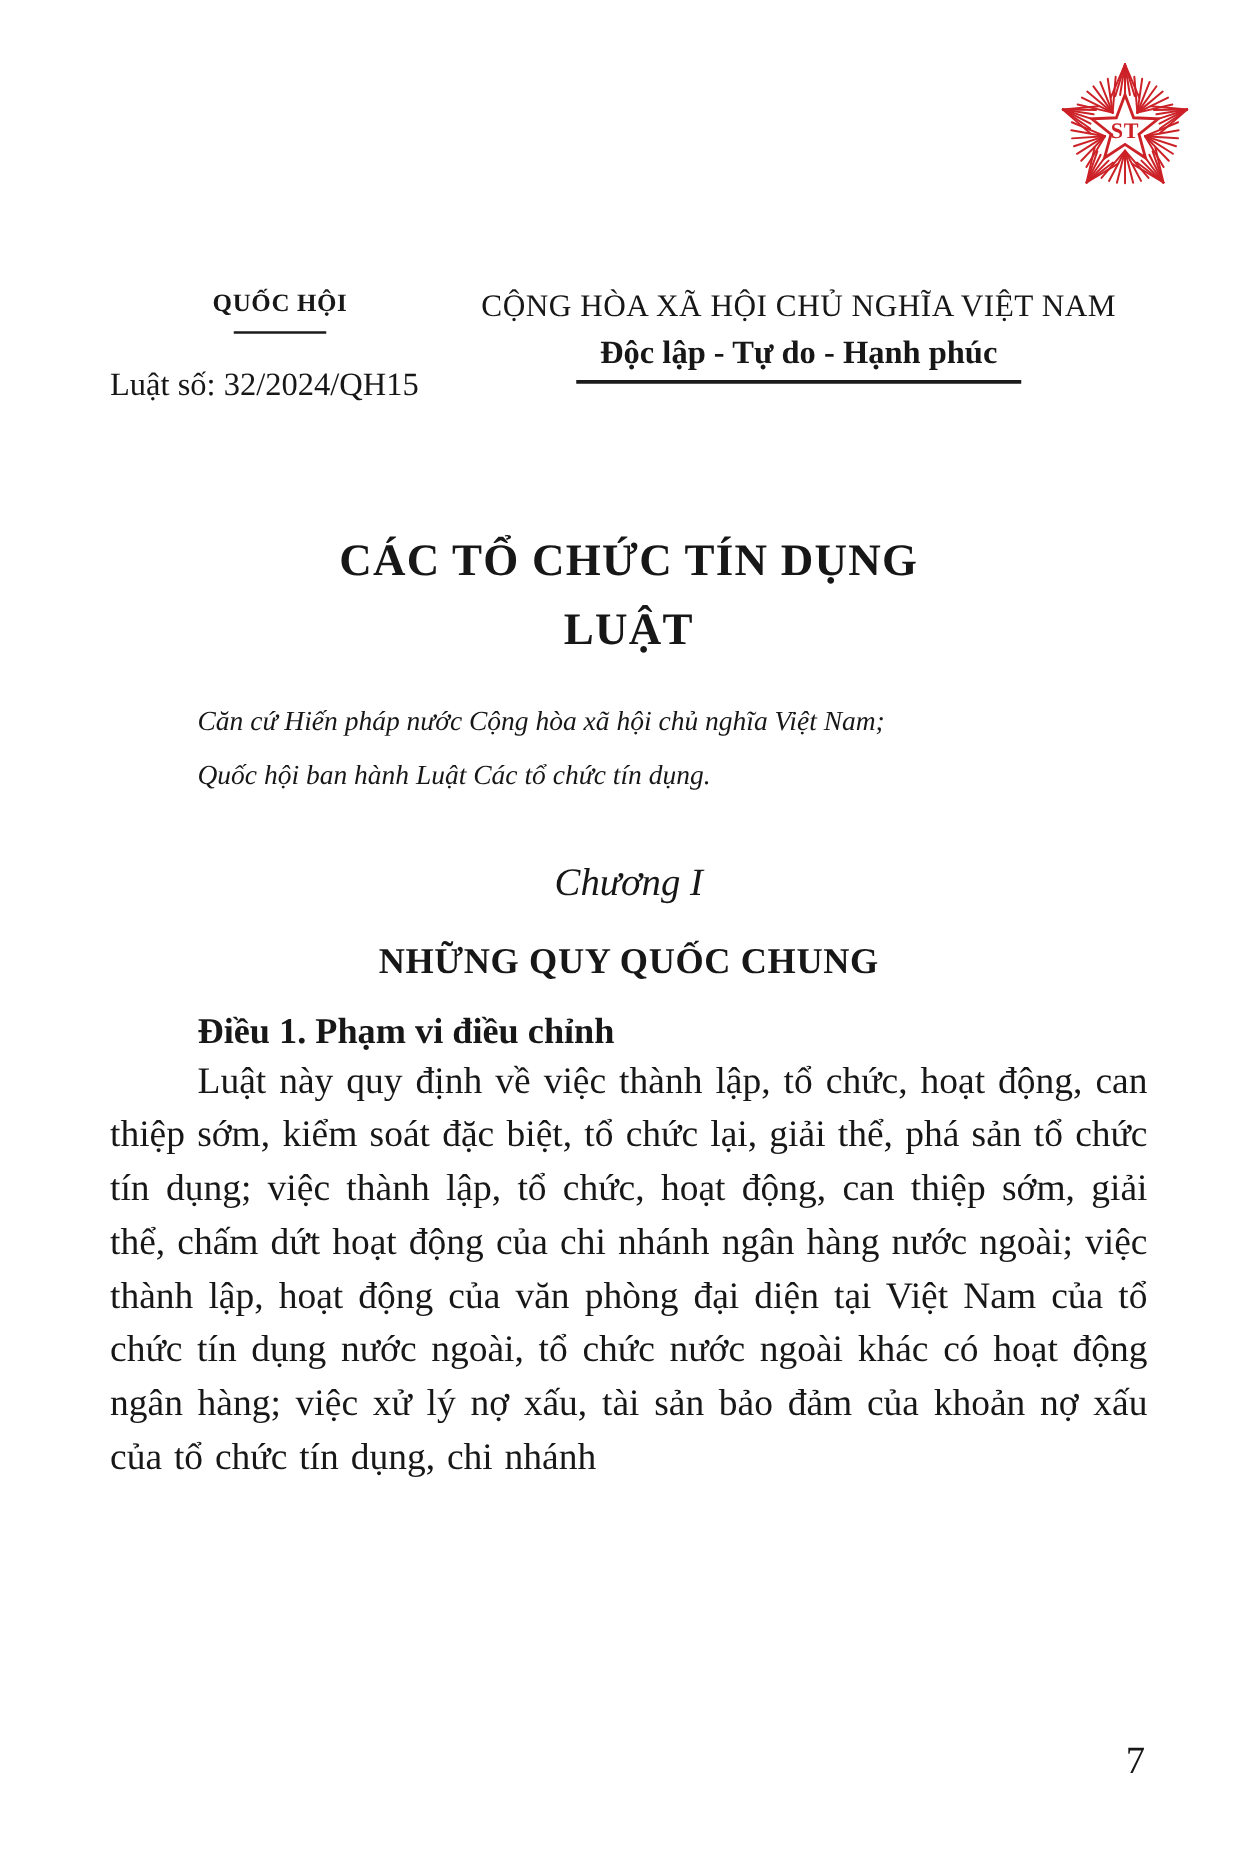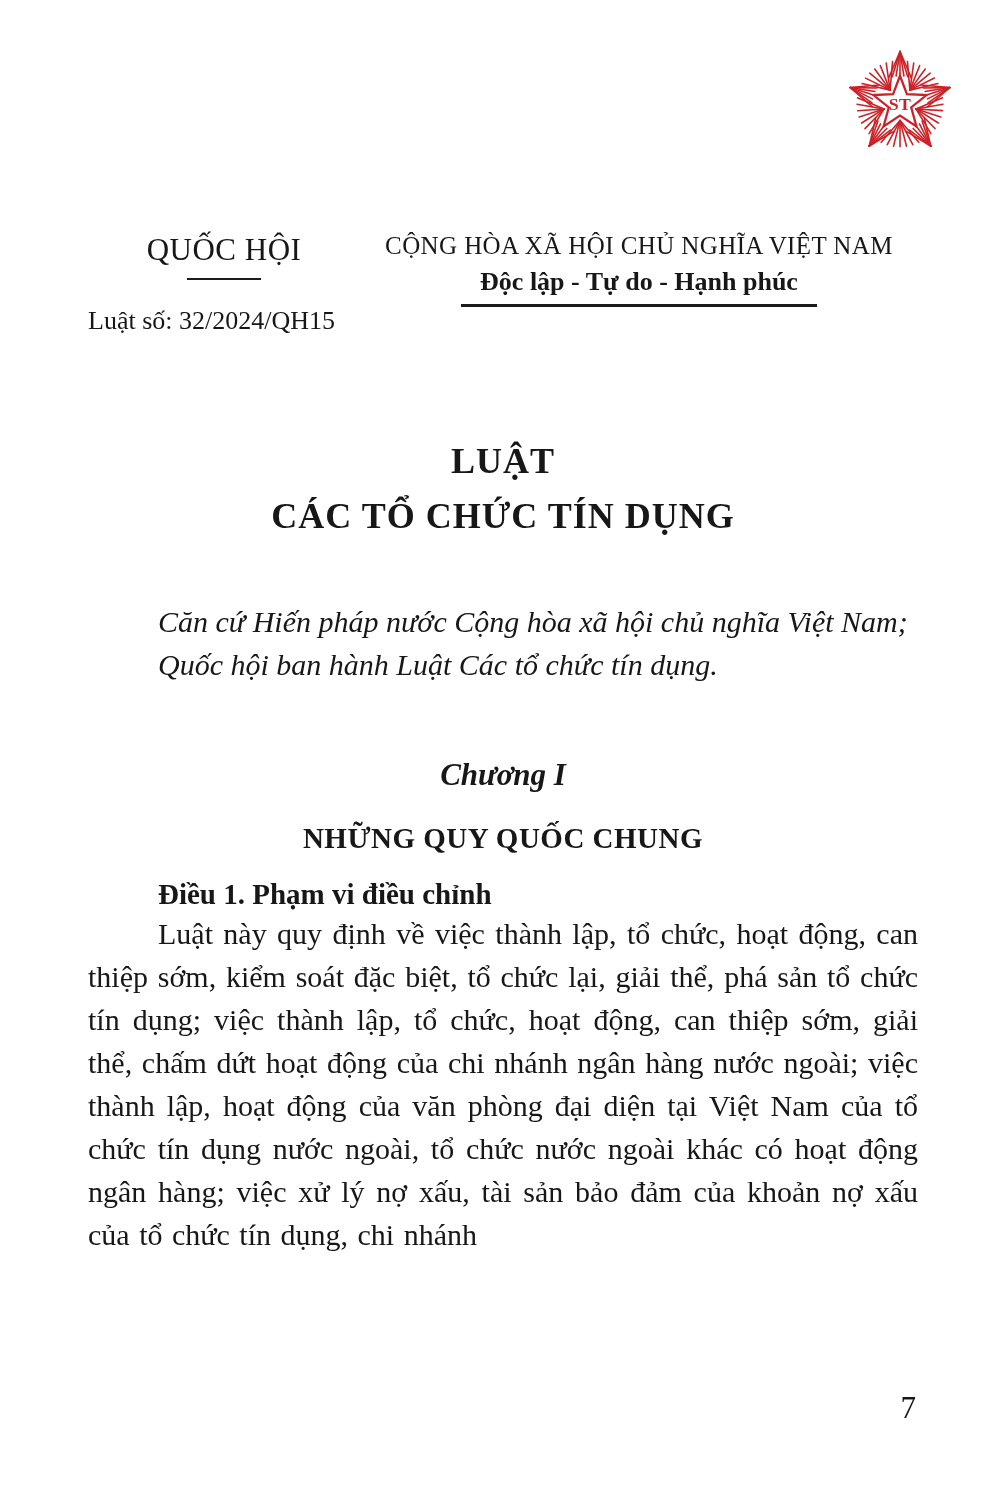--- a/index.html
+++ b/index.html
@@ -28,48 +28,48 @@
     fill: var(--logo-red, #cc2127);
     font-family: "Liberation Serif", serif;
     font-weight: bold;
     font-size: 19px;
     text-anchor: middle;
     letter-spacing: 0.5px;
   }
   .content { padding: 232px 82px 0 88px; }
   .header { display: flex; align-items: flex-start; }
   .header-left { width: 272px; text-align: center; }
-  .org { font-weight: normal; font-size: 31px; letter-spacing: 0.5px; white-space: nowrap; }
+  .org { font-weight: bold; font-size: 20px; letter-spacing: 0.5px; white-space: nowrap; }
   .rule-short { width: 74px; height: 2px; background: #1b1b1b; margin: 10px auto 0; }
   .law-no { font-size: 26px; text-align: left; margin-top: 26px; white-space: nowrap; }
   .header-right { flex: 1; text-align: center; }
   .nation { font-weight: normal; font-size: 25px; letter-spacing: 0.4px; white-space: nowrap; }
   .motto { font-weight: bold; font-size: 26px; margin-top: 7px; white-space: nowrap; }
   .rule-long { width: 356px; height: 3px; background: #1b1b1b; margin: 7px auto 0; }
   .doc-title {
     text-align: center;
     margin-top: 98px;
     font-weight: bold;
     font-size: 36px;
     line-height: 55px;
     letter-spacing: 1px;
   }
   .doc-title span { display: block; }
   .preamble {
-    margin-top: 56px;
+    margin-top: 24px;
     font-style: italic;
-    font-size: 30px;
+    font-size: 22px;
     line-height: 43px;
     text-align: justify;
   }
   .preamble p { text-indent: 70px; }
   .chapter-label {
-    margin-top: 70px;
+    margin-top: 46px;
     text-align: center;
-    font-weight: bold;
+    font-weight: normal;
     font-style: italic;
     font-size: 31px;
     line-height: 38px;
   }
   .chapter-title {
     margin-top: 26px;
     text-align: center;
     font-weight: bold;
     font-size: 29px;
     line-height: 36px;
@@ -147,22 +147,22 @@
         <div class="law-no">Luật số: 32/2024/QH15</div>
       </div>
       <div class="header-right">
         <div class="nation">CỘNG HÒA XÃ HỘI CHỦ NGHĨA VIỆT NAM</div>
         <div class="motto">Độc lập - Tự do - Hạnh phúc</div>
         <div class="rule-long"></div>
       </div>
     </div>
 
     <div class="doc-title">
+      <span>CÁC TỔ CHỨC TÍN DỤNG</span>
       <span>LUẬT</span>
-      <span>CÁC TỔ CHỨC TÍN DỤNG</span>
     </div>
 
     <div class="preamble">
       <p>Căn cứ Hiến pháp nước Cộng hòa xã hội chủ nghĩa Việt Nam;</p>
       <p>Quốc hội ban hành Luật Các tổ chức tín dụng.</p>
     </div>
 
     <div class="chapter-label">Chương I</div>
     <div class="chapter-title">NHỮNG QUY QUỐC CHUNG</div>
 

